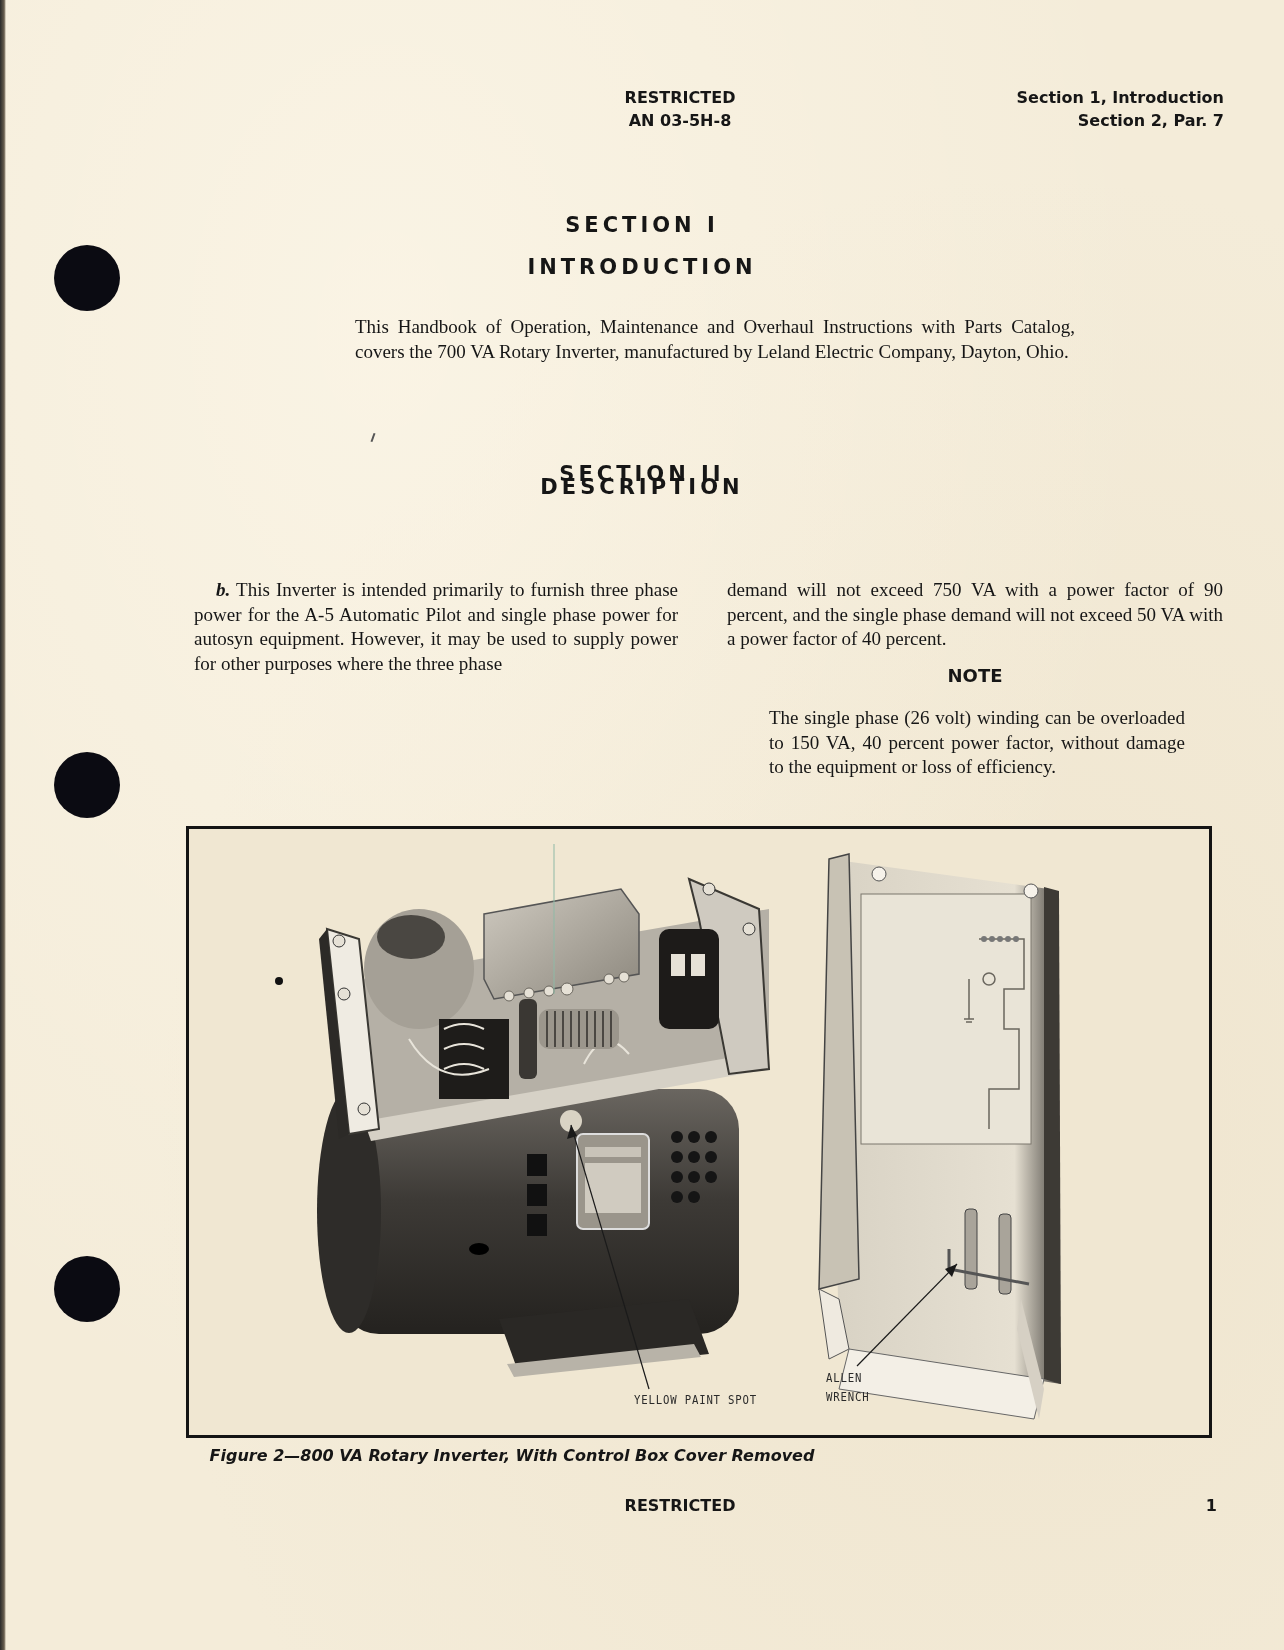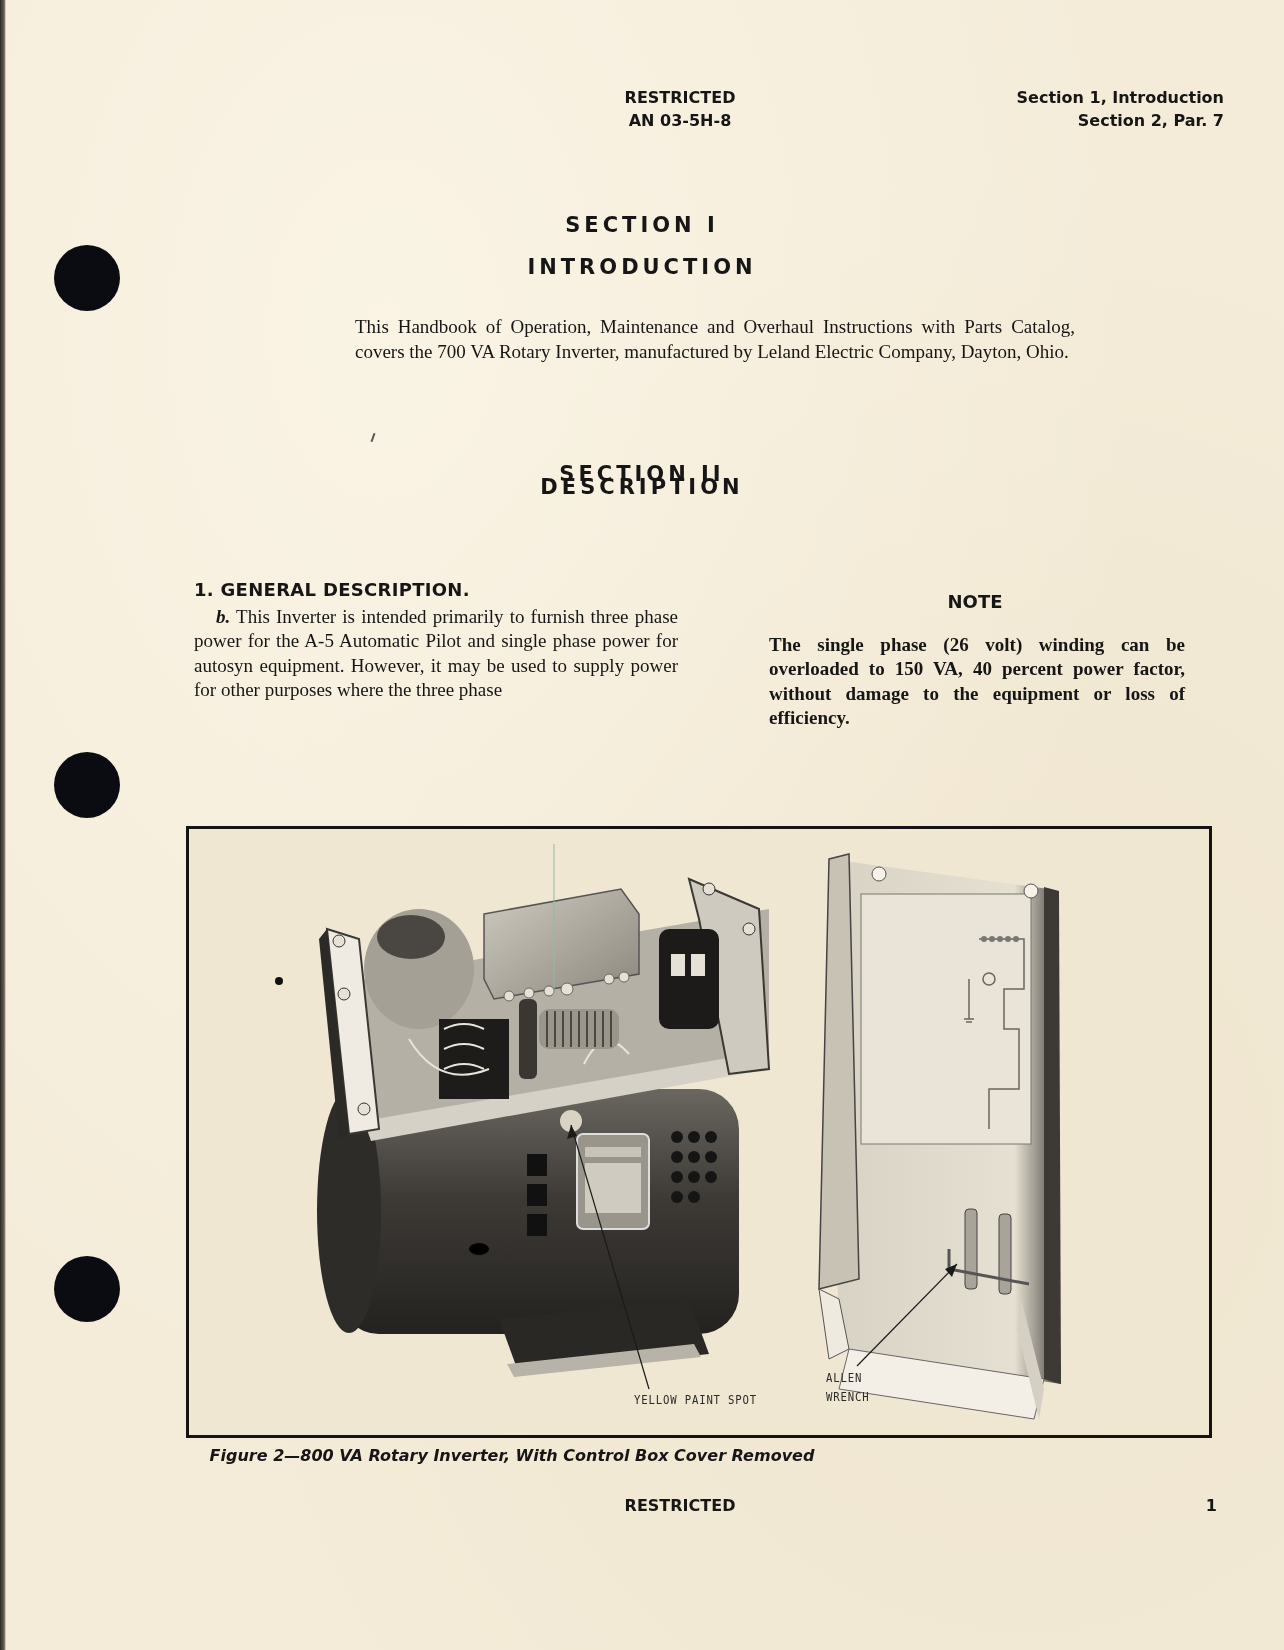--- a/index.html
+++ b/index.html
@@ -48,21 +48,21 @@
       font-size: 19px; line-height: 24.5px;
     }
     .col-right {
       position: absolute; left: 727px; top: 578px; width: 496px;
       font-size: 19px; line-height: 24.5px;
     }
     .par-heading { font-size: 18px; margin-bottom: 2px; letter-spacing: 0.3px; }
     .para { text-align: justify; text-indent: 22px; margin: 0 0 4px 0; }
     .para .lead { font-style: italic; font-weight: bold; }
     .note-heading { text-align: center; font-size: 18px; margin: 12px 0 18px 0; }
-    .note-body { margin: 12px 0 0 42px; width: 416px; text-align: justify; font-weight: bold; }
+    .note-body { margin: 12px 0 0 42px; width: 416px; text-align: justify; }
 
     .figure {
       position: absolute; left: 186px; top: 826px; width: 1026px; height: 612px;
       border: 3px solid #141414; box-sizing: border-box;
       background: #f0e7d2;
     }
     .figure svg { position: absolute; left: 0; top: 0; }
     .callout {
       position: absolute; font-family: "DejaVu Sans Mono", "Liberation Mono", monospace;
       font-size: 13px; letter-spacing: 1px; color: #2a2a2a; line-height: 17px;
@@ -101,28 +101,28 @@
 <div class="section-title" style="top:204px;">SECTION I</div>
 <div class="section-title" style="top:246px;">INTRODUCTION</div>
 <p class="intro serif" style="margin:0;">This Handbook of Operation, Maintenance and Overhaul Instructions with Parts Catalog, covers the 700 VA Rotary Inverter, manufactured by Leland Electric Company, Dayton, Ohio.</p>
 
 <div style="position:absolute;left:372px;top:433px;width:2px;height:9px;background:#555;transform:rotate(20deg);"></div>
 
 <div class="section-title" style="top:453px;">SECTION II</div>
 <div class="section-title" style="top:466px;">DESCRIPTION</div>
 
 <div class="col-left serif">
-  <div class="par-heading sans-bold">1. GENERAL DESCRIPTION.</div>
   <p class="para">
     <span class="lead">b.</span>
     <span>This Inverter is intended primarily to furnish three phase power for the A-5 Automatic Pilot and single phase power for autosyn equipment. However, it may be used to supply power for other purposes where the three phase</span>
   </p>
 </div>
 
 <div class="col-right serif">
+  <p class="para" style="text-indent:0;">demand will not exceed 750 VA with a power factor of 90 percent, and the single phase demand will not exceed 50 VA with a power factor of 40 percent.</p>
   <div class="note-heading sans-bold">NOTE</div>
   <p class="note-body">The single phase (26 volt) winding can be overloaded to 150 VA, 40 percent power factor, without damage to the equipment or loss of efficiency.</p>
 </div>
 
 <div class="figure">
   <svg width="1020" height="606" viewBox="0 0 1020 606">
     <defs>
       <linearGradient id="motorBody" x1="0" y1="0" x2="0" y2="1">
         <stop offset="0" stop-color="#6a6660"></stop>
         <stop offset="0.45" stop-color="#3d3a36"></stop>

